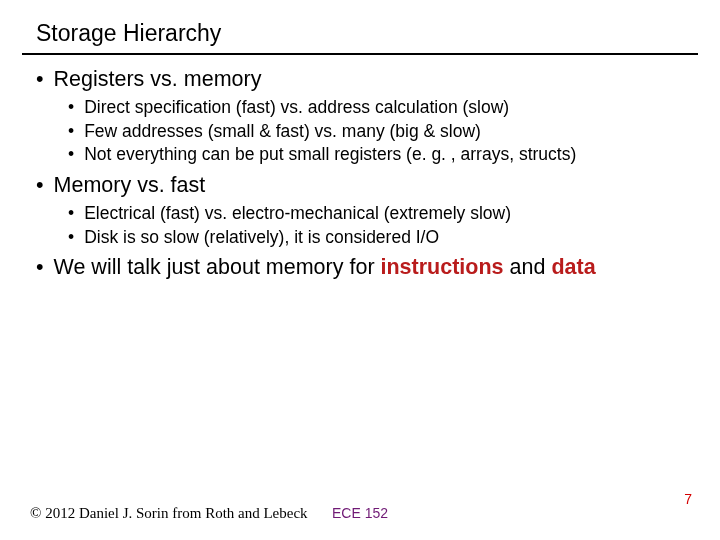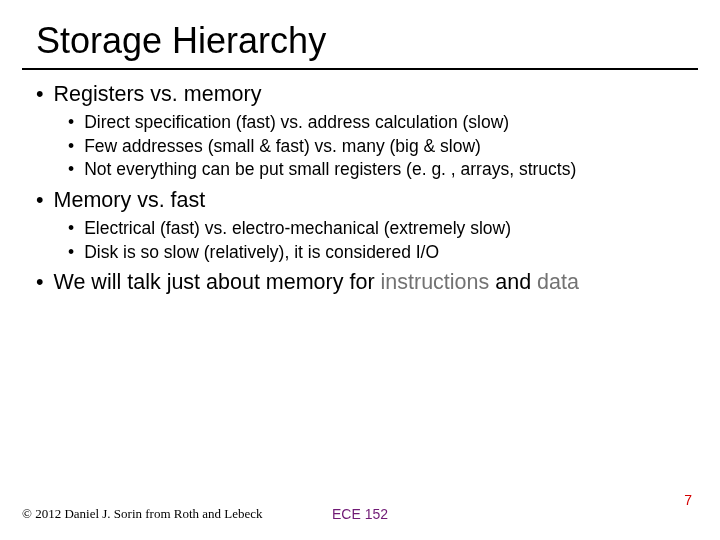--- a/index.html
+++ b/index.html
@@ -1,29 +1,29 @@
 <!DOCTYPE html>
 <html><head>
 <meta charset="utf-8">
 <style>
   * { margin: 0; padding: 0; box-sizing: border-box; }
   html, body { width: 720px; height: 540px; background: #fff; font-family: Arial, Helvetica, sans-serif; color: #000; }
   .slide { position: relative; width: 720px; height: 540px; padding: 14px 22px 0 22px; }
-  .title { font-size: 36px; font-weight: 400; color: #000; padding: 6px 0 4px 14px; }
+  .title { font-size: 23px; font-weight: 400; color: #000; padding: 6px 0 4px 14px; }
   .rule { border: none; border-top: 2px solid #000; margin: 2px 0 12px 0; }
   ul.lvl1 { list-style: none; padding-left: 14px; }
   ul.lvl1 > li { margin: 6px 0 4px 0; }
   ul.lvl1 > li > .row { display: flex; align-items: baseline; font-size: 21.5px; }
   ul.lvl1 > li > .row .bullet { margin-right: 10px; }
   ul.lvl2 { list-style: none; padding-left: 32px; margin: 4px 0 6px 0; }
   ul.lvl2 > li { display: flex; align-items: baseline; font-size: 17.5px; line-height: 1.35; }
   ul.lvl2 > li .bullet { margin-right: 10px; }
-  .red { color: #737373; font-weight: normal; }
+  .red { color: #b91c1c; font-weight: bold; }
   .footer { position: absolute; bottom: 18px; left: 0; width: 720px; display: flex; align-items: baseline; }
-  .footer .copyright { font-family: "Times New Roman", Times, serif; font-size: 13px; color: #000; padding-left: 22px; flex: 0 0 auto; }
+  .footer .copyright { font-family: "Times New Roman", Times, serif; font-size: 15px; color: #000; padding-left: 30px; flex: 0 0 auto; }
   .footer .course { font-size: 14px; color: #701a75; position: absolute; left: 50%; transform: translateX(-50%); }
   .footer .pageno { position: absolute; right: 28px; color: #d40000; font-size: 14px; top: -14px; }
 </style>
 </head>
 <body>
 
 <div class="slide">
 
   <div class="title">Storage Hierarchy</div>
   <hr class="rule">

